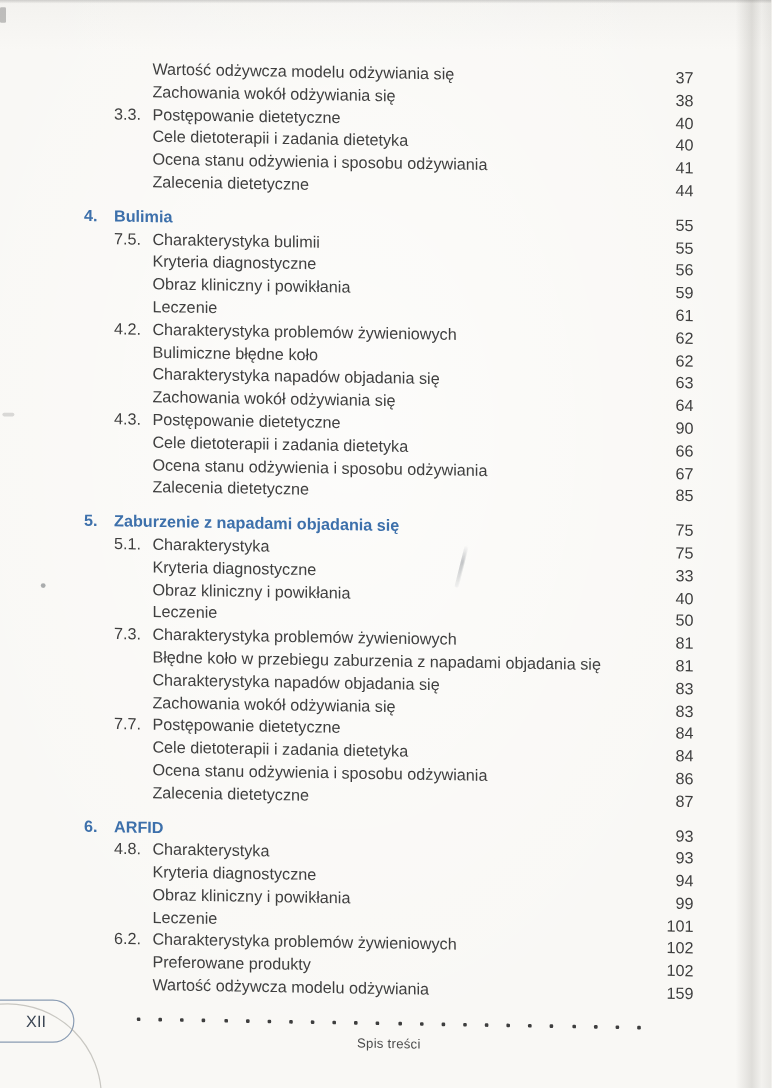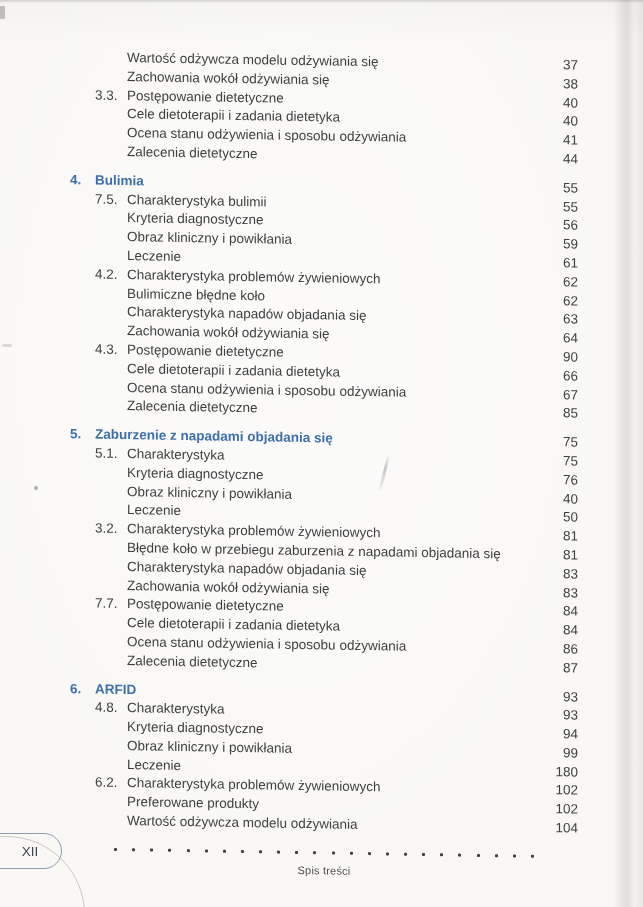--- a/index.html
+++ b/index.html
@@ -191,34 +191,34 @@
     <span class="row-page">75</span>
   </div>
           <div class="toc-row sub">
     <span class="row-num">5.1.</span>
     <span class="row-label">Charakterystyka</span>
     <span class="row-page">75</span>
   </div>
           <div class="toc-row item">
 
     <span class="row-label">Kryteria diagnostyczne</span>
-    <span class="row-page">76</span>
+    <span class="row-page">33</span>
   </div>
           <div class="toc-row item">
 
     <span class="row-label">Obraz kliniczny i powikłania</span>
     <span class="row-page">40</span>
   </div>
           <div class="toc-row item">
 
     <span class="row-label">Leczenie</span>
     <span class="row-page">50</span>
   </div>
           <div class="toc-row sub">
-    <span class="row-num">3.2.</span>
+    <span class="row-num">7.3.</span>
     <span class="row-label">Charakterystyka problemów żywieniowych</span>
     <span class="row-page">81</span>
   </div>
           <div class="toc-row item">
 
     <span class="row-label">Błędne koło w przebiegu zaburzenia z napadami objadania się</span>
     <span class="row-page">81</span>
   </div>
           <div class="toc-row item">
 
@@ -268,36 +268,36 @@
     <span class="row-page">94</span>
   </div>
           <div class="toc-row item">
 
     <span class="row-label">Obraz kliniczny i powikłania</span>
     <span class="row-page">99</span>
   </div>
           <div class="toc-row item">
 
     <span class="row-label">Leczenie</span>
-    <span class="row-page">180</span>
+    <span class="row-page">101</span>
   </div>
           <div class="toc-row sub">
     <span class="row-num">6.2.</span>
     <span class="row-label">Charakterystyka problemów żywieniowych</span>
     <span class="row-page">102</span>
   </div>
           <div class="toc-row item">
 
     <span class="row-label">Preferowane produkty</span>
     <span class="row-page">102</span>
   </div>
           <div class="toc-row item">
 
     <span class="row-label">Wartość odżywcza modelu odżywiania</span>
-    <span class="row-page">104</span>
+    <span class="row-page">159</span>
   </div>
         </div>
       </div>
 
     <div class="footer">
       <div class="dots" id="dots">
           <span class="dot"></span>
           <span class="dot"></span>
           <span class="dot"></span>
           <span class="dot"></span>

